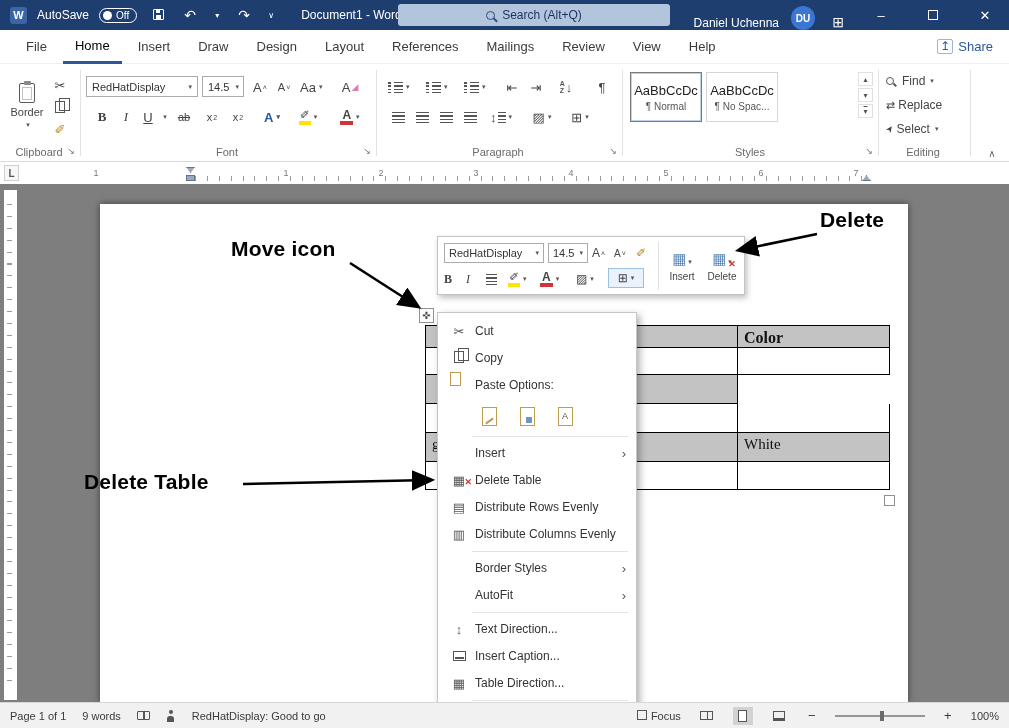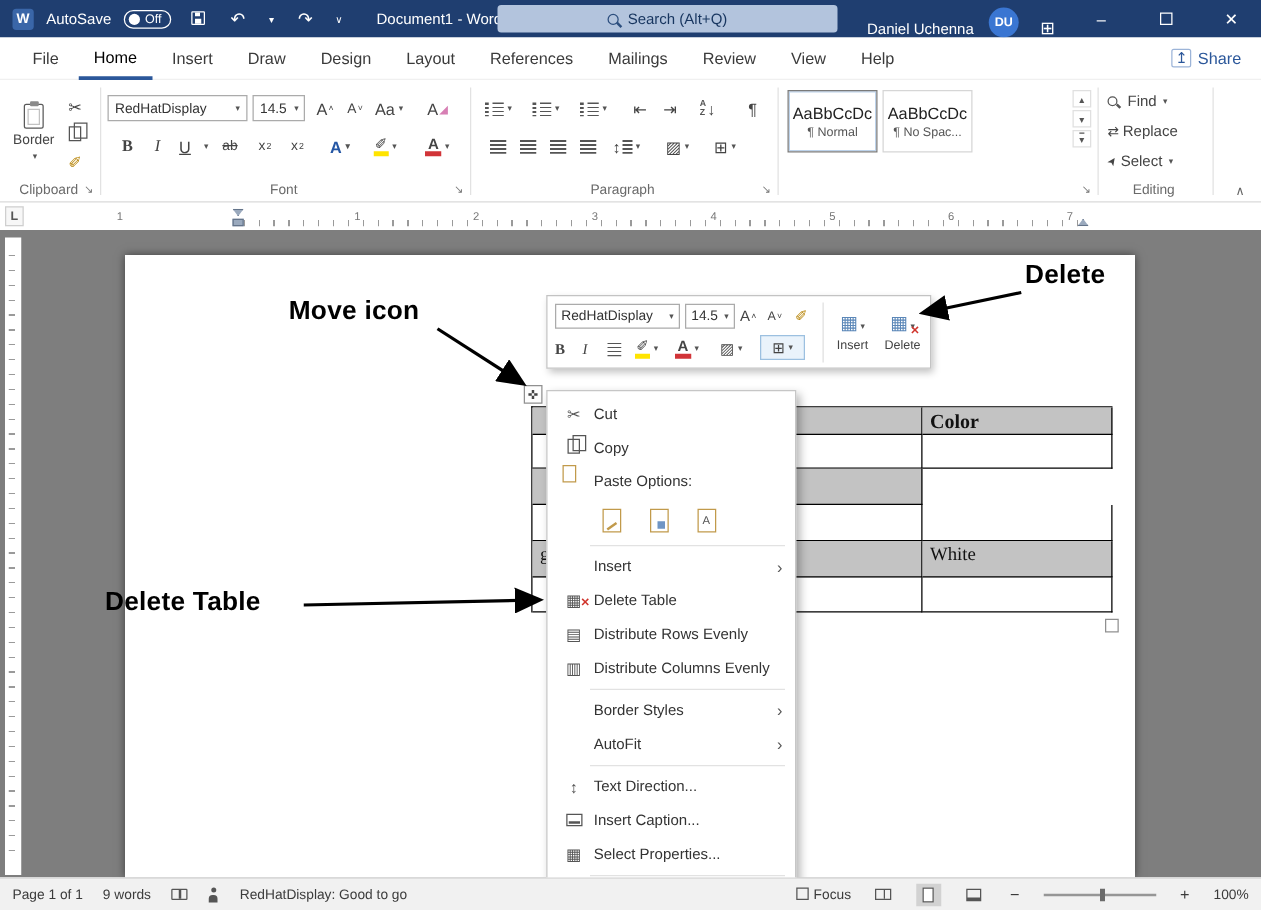--- a/index.html
+++ b/index.html
@@ -319,20 +319,21 @@
     </div>
     <div class="style-card" style="left:706px">
       <span class="st-sample">AaBbCcDc</span>
       <span class="st-name">¶ No Spac...</span>
     </div>
     <div class="st-arrows" style="left:858px;top:8px">
       <span>▴</span>
       <span>▾</span>
       <span style="text-decoration:overline">▾</span>
     </div>
+    <span class="grp-label" style="left:626px;width:248px">Styles</span>
     <span class="dlg" style="left:862px">↘</span>
 
     <div class="ed-item" style="left:886px;top:10px">
       <span class="ic-search"></span>
       <span>Find</span>
       <span class="car">▾</span>
     </div>
     <div class="ed-item" style="left:886px;top:34px">
       <span style="font-size:11px">⇄</span>
       <span>Replace</span>
@@ -492,21 +493,21 @@
     <div class="cm-item">
       <span class="mi">↕</span>
       <span>Text Direction...</span>
     </div>
     <div class="cm-item">
       <span class="mi"><span class="ic-cap"></span></span>
       <span>Insert Caption...</span>
     </div>
     <div class="cm-item">
       <span class="mi">▦</span>
-      <span>Select Properties...</span>
+      <span>Table Direction...</span>
     </div>
     <div class="cm-sep"></div>
     <div class="cm-item">
       <span class="mi"><span class="ic-bub"></span></span>
       <span>New Comment</span>
     </div>
   </div>
 
   <div class="ann" style="left:231px;top:237px">Move icon</div>
   <div class="ann" style="left:820px;top:208px">Delete</div>

